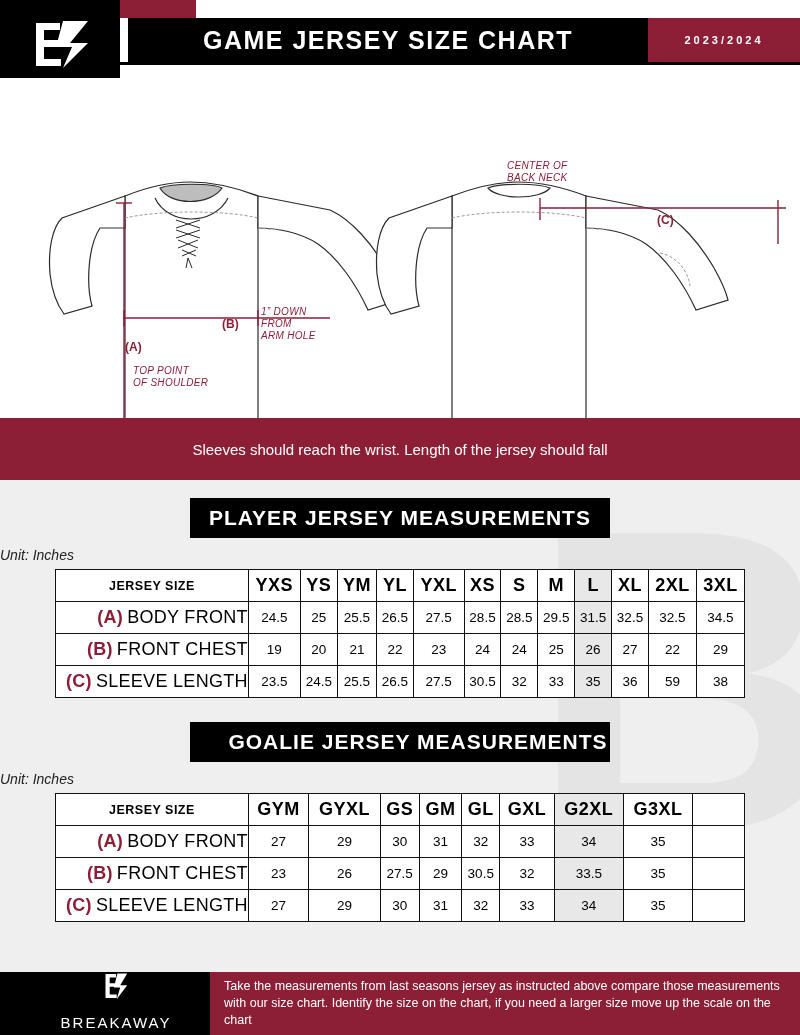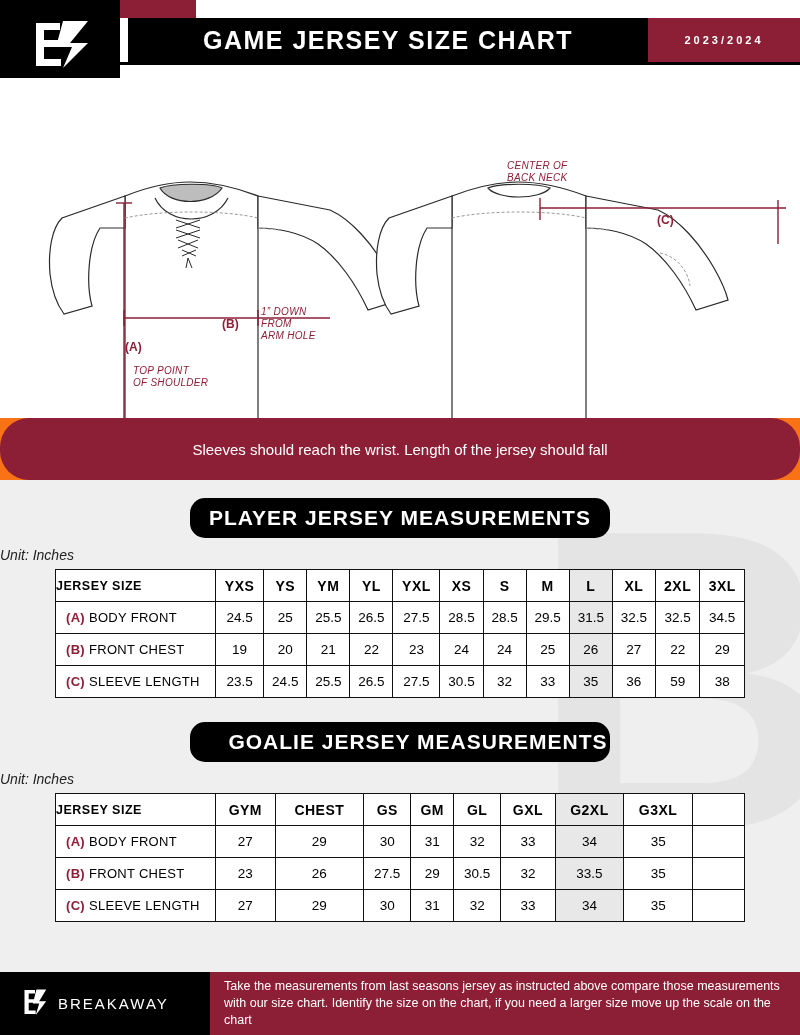--- a/index.html
+++ b/index.html
@@ -55,71 +55,71 @@
     letter-spacing: .3px;
   }
   .dkey {
     position: absolute; color: #8c1f36; font-weight: bold; font-size: 12px;
   }
 
   
   .note {
     background: #8c1f36; color: #fff; height: 62px;
     display: flex; flex-direction: column; align-items: center; justify-content: center;
-    text-align: center; font-size: 15px; line-height: 21px; padding: 0 60px; border-radius: 29px;
+    text-align: center; font-size: 15px; line-height: 21px; padding: 0 60px;
   }
 
   
   .body-area { position: relative; background: #efefef; height: 492px; overflow: hidden; }
   .watermark {
     position: absolute; right: -40px; top: 10px;
     font-size: 430px; font-weight: bold; color: #e4e4e4;
     line-height: 380px; font-family: "Liberation Sans", sans-serif;
     user-select: none;
   }
 
   .section-title {
     position: relative; margin: 18px auto 0; width: 420px; height: 40px;
-    background: #000; color: #fff; border-radius: 15px;
+    background: #000; color: #fff; border-radius: 0;
     display: flex; align-items: center; justify-content: center;
   }
   .section-title span { font-size: 21px; font-weight: bold; letter-spacing: 1px; }
   .unit {
     position: relative; text-align: left; font-style: italic;
     font-size: 14px; color: #222; margin-top: 9px; margin-bottom: 6px;
   }
 
   table {
     position: relative; border-collapse: collapse; margin: 0 auto;
     background: #fff; font-size: 13px;
   }
   table td, table th { border: 1px solid #111; padding: 0; font-weight: normal; }
   .tbl-player { width: 690px; }
   .tbl-goalie { width: 690px; }
   .hdr-cell {
-    height: 32px; text-align: center; font-weight: bold; font-size: 14px;
+    height: 32px; text-align: center; font-weight: bold; font-size: 18px;
     letter-spacing: .5px;
   }
   .row-cell { height: 32px; text-align: center; font-size: 13.5px; }
   .rowlabel {
-    height: 32px; text-align: left; padding-left: 10px; font-size: 13px;
+    height: 32px; text-align: right; padding-left: 10px; font-size: 18px;
     letter-spacing: .3px; white-space: nowrap;
   }
   .rowlabel .key { color: #8c1f36; font-weight: bold; margin-right: 4px; }
   .label-head {
-    text-align: left; font-size: 12.5px; letter-spacing: .5px;
+    text-align: center; font-size: 12.5px; letter-spacing: .5px;
   }
   .hl { background: #e8e8e8; }
   .blank { background: #fff; border-left: 1px solid #111; }
 
   
   .footer { position: relative; height: 63px; display: flex; }
   .footer-left {
     width: 210px; background: #000; color: #fff;
-    display: flex; align-items: center; gap: 10px; padding-left: 22px;
+    display: flex; align-items: center; gap: 10px; padding-left: 22px; flex-direction: column;
   }
   .footer-left .fl-text { font-size: 15px; letter-spacing: 2px; }
   .footer-right {
     flex: 1; background: #8c1f36; color: #fff;
     display: flex; align-items: center; padding: 0 14px;
     font-size: 12.5px; line-height: 17px;
   }
 </style>
 </head>
 <body>
@@ -301,21 +301,21 @@
     <div class="section-title" style="margin-top:24px;padding-left:36px;">
       <span>GOALIE JERSEY MEASUREMENTS</span>
     </div>
     <div class="unit">Unit: Inches</div>
 
     <table class="tbl-goalie">
       <thead>
         <tr>
           <th class="hdr-cell label-head" style="width:160px;">JERSEY SIZE</th>
           <th class="hdr-cell">GYM</th>
-          <th class="hdr-cell">CHEST</th>
+          <th class="hdr-cell">GYXL</th>
           <th class="hdr-cell">GS</th>
           <th class="hdr-cell">GM</th>
           <th class="hdr-cell">GL</th>
           <th class="hdr-cell">GXL</th>
           <th class="hdr-cell hl">G2XL</th>
           <th class="hdr-cell">G3XL</th>
           <th class="hdr-cell blank" style="width:52px;"></th>
         </tr>
       </thead>
       <tbody>

